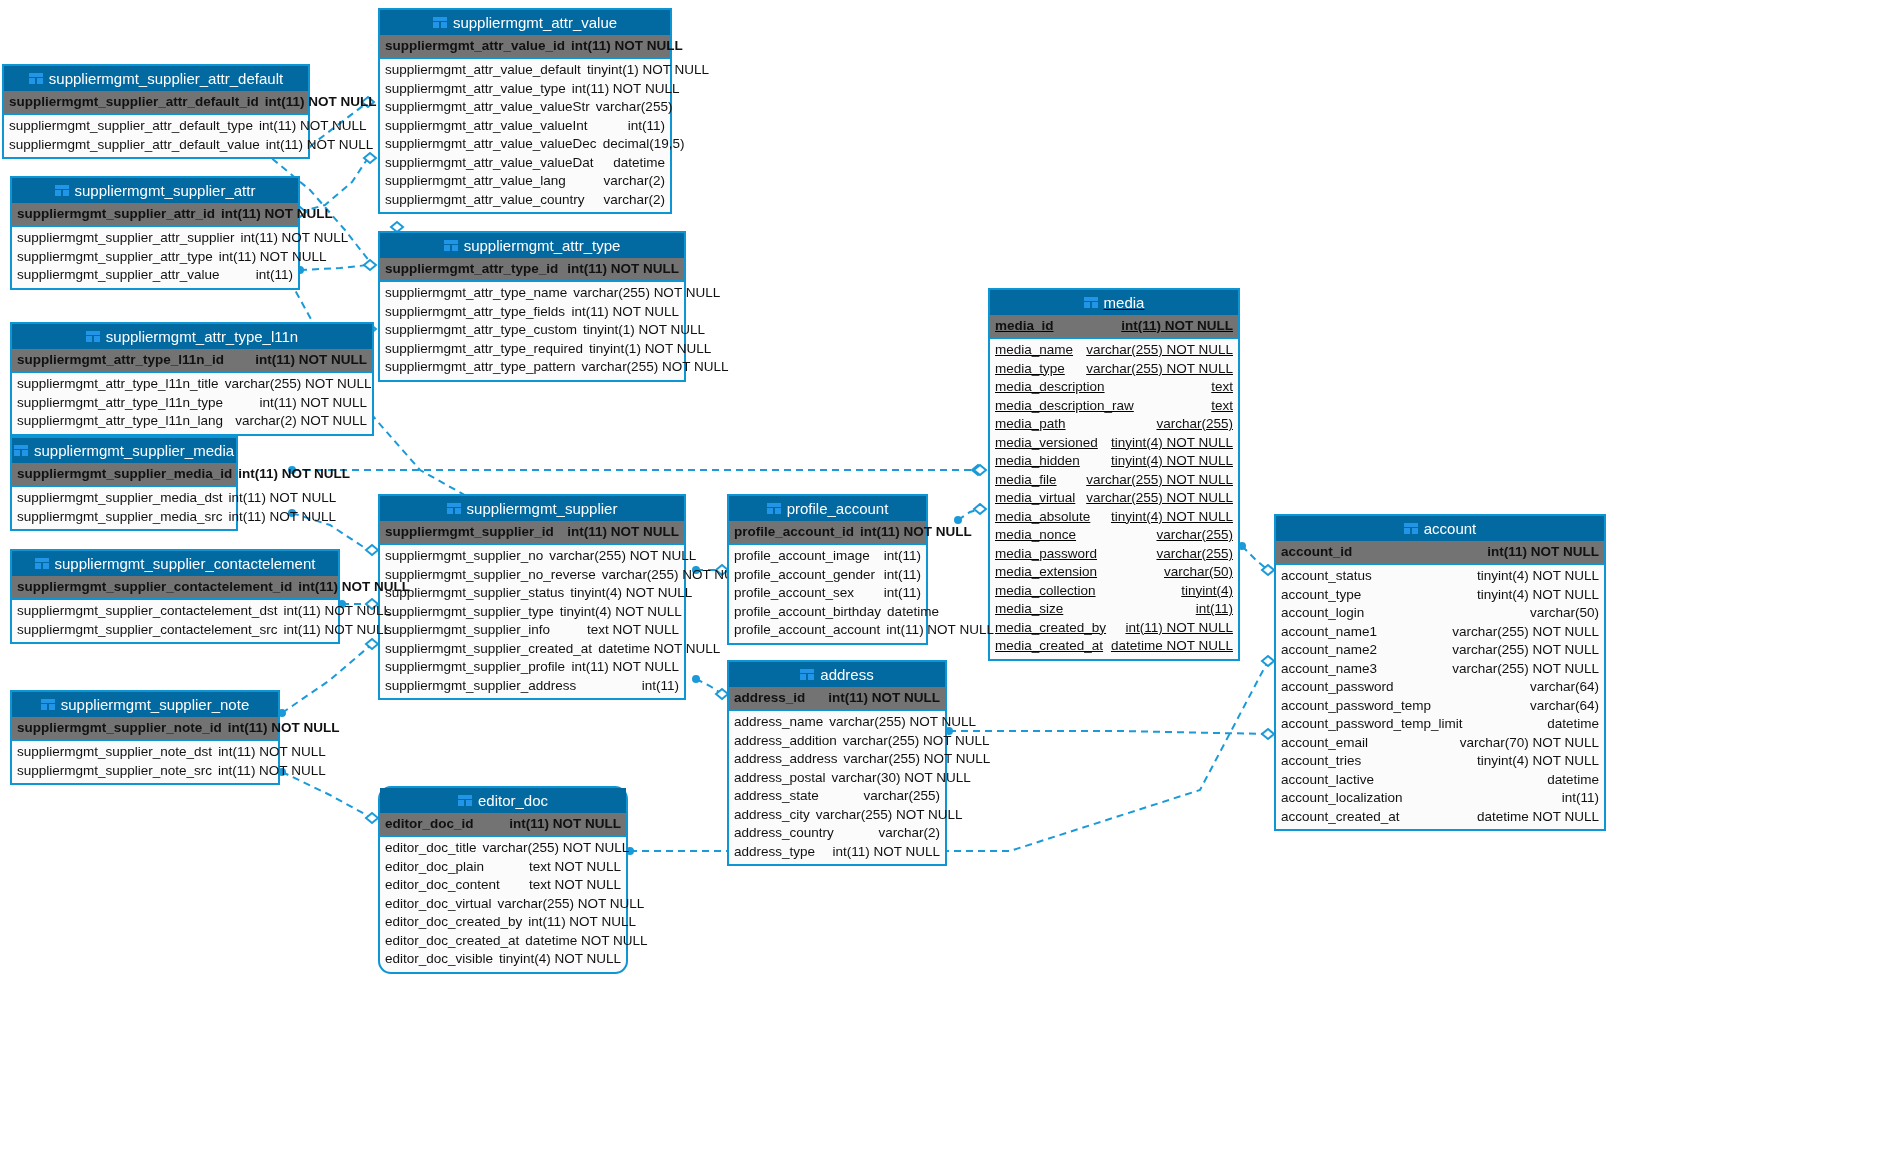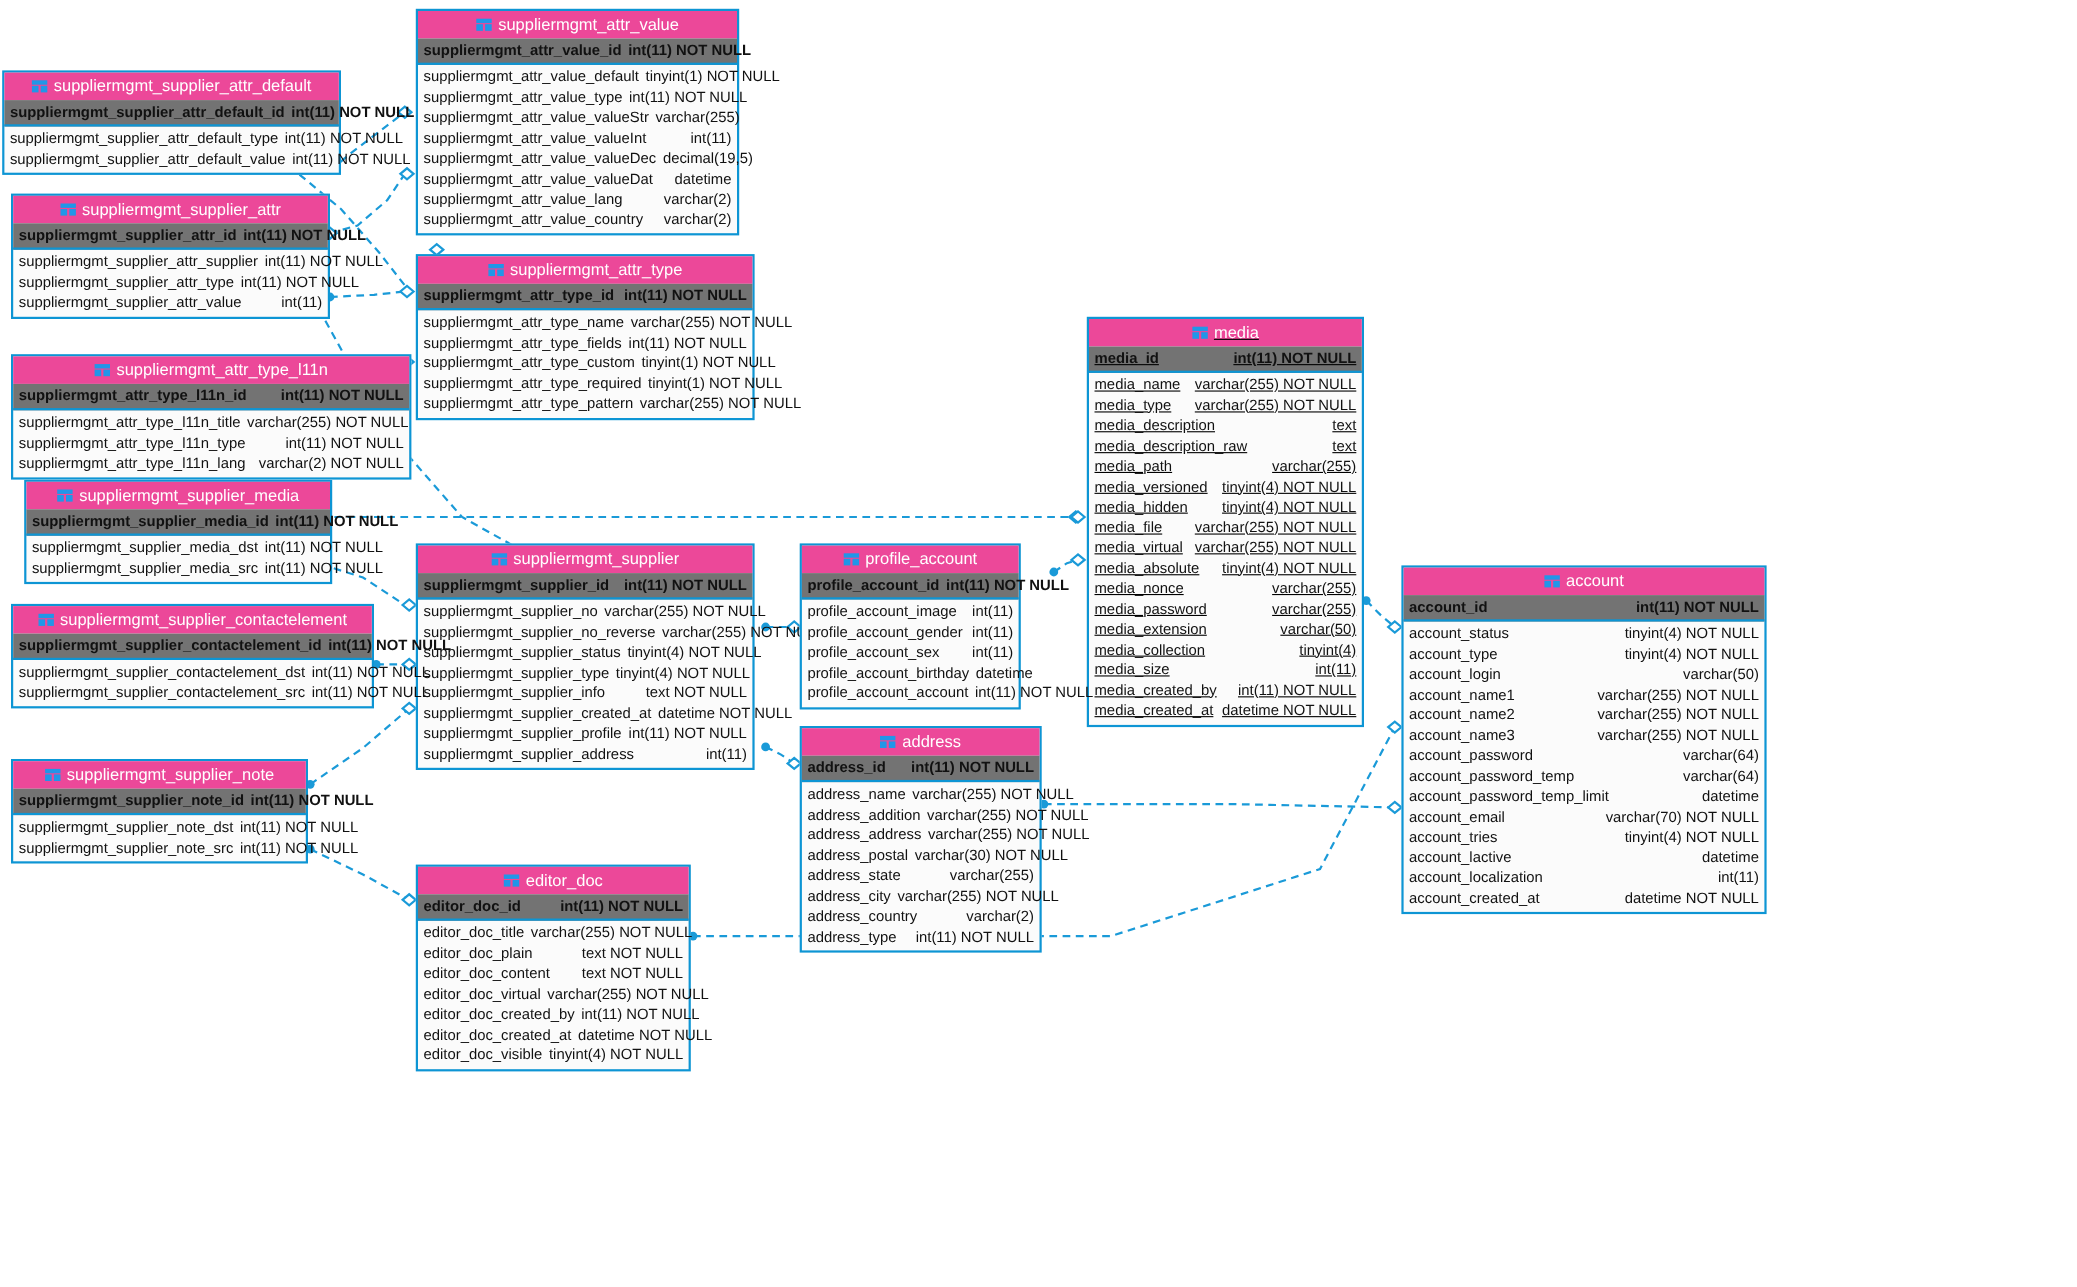--- a/index.html
+++ b/index.html
@@ -23,21 +23,21 @@
     z-index: 1;
   }
   .table-box {
     position: absolute;
     z-index: 2;
     border: 2px solid #0d95d4;
     background: #fbfbfb;
     box-shadow: 0 0 0 0 rgba(0,0,0,0);
   }
   .tbl-header {
-    background: #ec4899;
+    background: #0369a1;
     color: #ffffff;
     font-size: 15px;
     height: 25px;
     line-height: 25px;
     text-align: center;
     white-space: nowrap;
     padding: 0 18px;
     display: flex;
     align-items: center;
     justify-content: center;
@@ -459,21 +459,21 @@
             <span class="col-spacer"></span>
             <span class="col-type">int(11) NOT NULL</span>
           </div>
           <div class="row">
             <span class="col-name">media_created_at</span>
             <span class="col-spacer"></span>
             <span class="col-type">datetime NOT NULL</span>
           </div>
         </div>
       </div>
-      <div class="table-box" style="left: 10px; top: 436px; width: 280px; margin-left: 12px;">
+      <div class="table-box" style="left: 10px; top: 436px; width: 228px;">
         <div class="tbl-header">
           <span class="tbl-icon">
             <i class="r1"></i>
             <i class="r2a"></i>
             <i class="r2b"></i>
           </span>
           <span class="tbl-title-text">suppliermgmt_supplier_media</span>
         </div>
         <div class="pk-row">
           <div class="row">
@@ -797,21 +797,21 @@
             <span class="col-spacer"></span>
             <span class="col-type">int(11) NOT NULL</span>
           </div>
           <div class="row">
             <span class="col-name">suppliermgmt_supplier_note_src</span>
             <span class="col-spacer"></span>
             <span class="col-type">int(11) NOT NULL</span>
           </div>
         </div>
       </div>
-      <div class="table-box" style="left: 378px; top: 786px; width: 250px;">
+      <div class="table-box" style="left: 378px; top: 786px; width: 250px; border-radius: 13px;">
         <div class="tbl-header">
           <span class="tbl-icon">
             <i class="r1"></i>
             <i class="r2a"></i>
             <i class="r2b"></i>
           </span>
           <span class="tbl-title-text">editor_doc</span>
         </div>
         <div class="pk-row">
           <div class="row">

